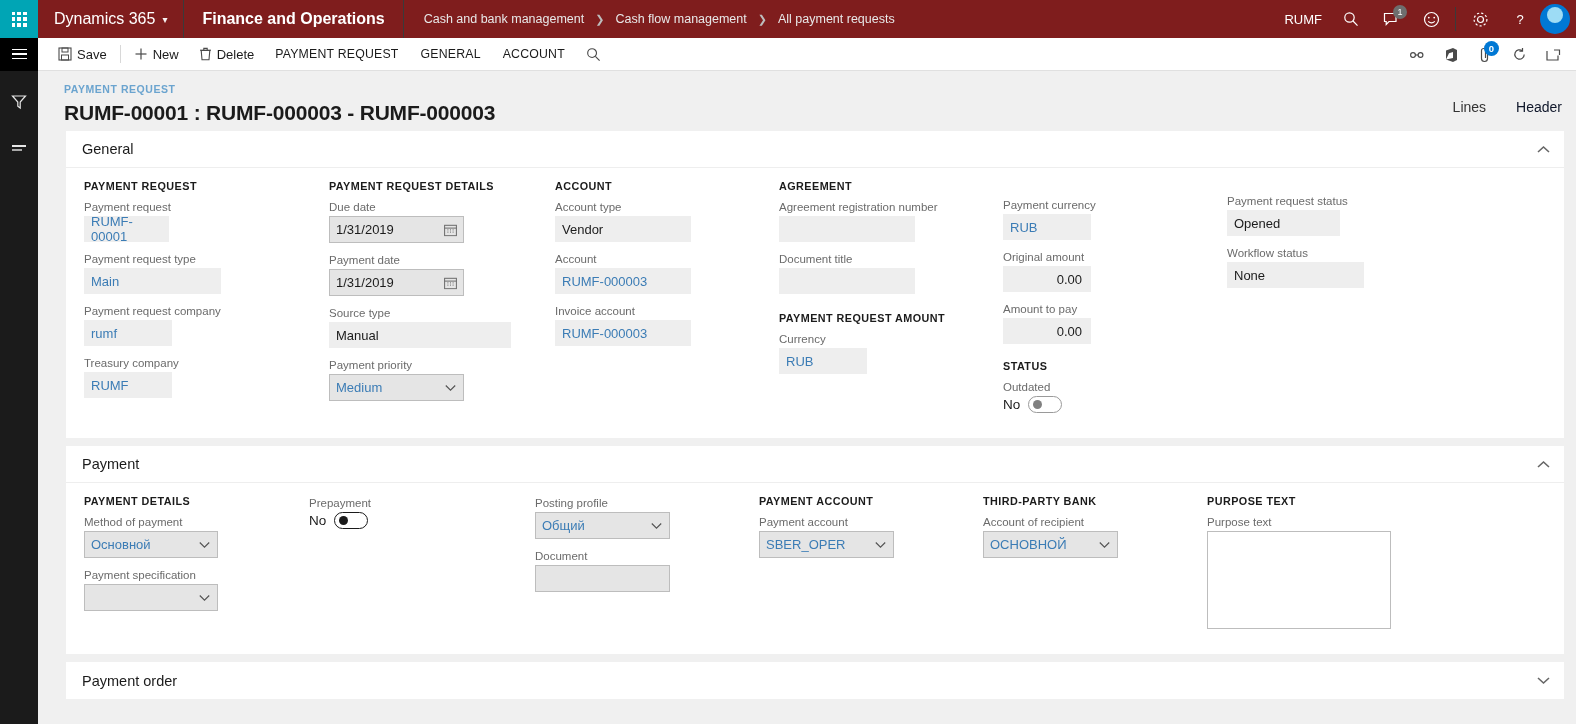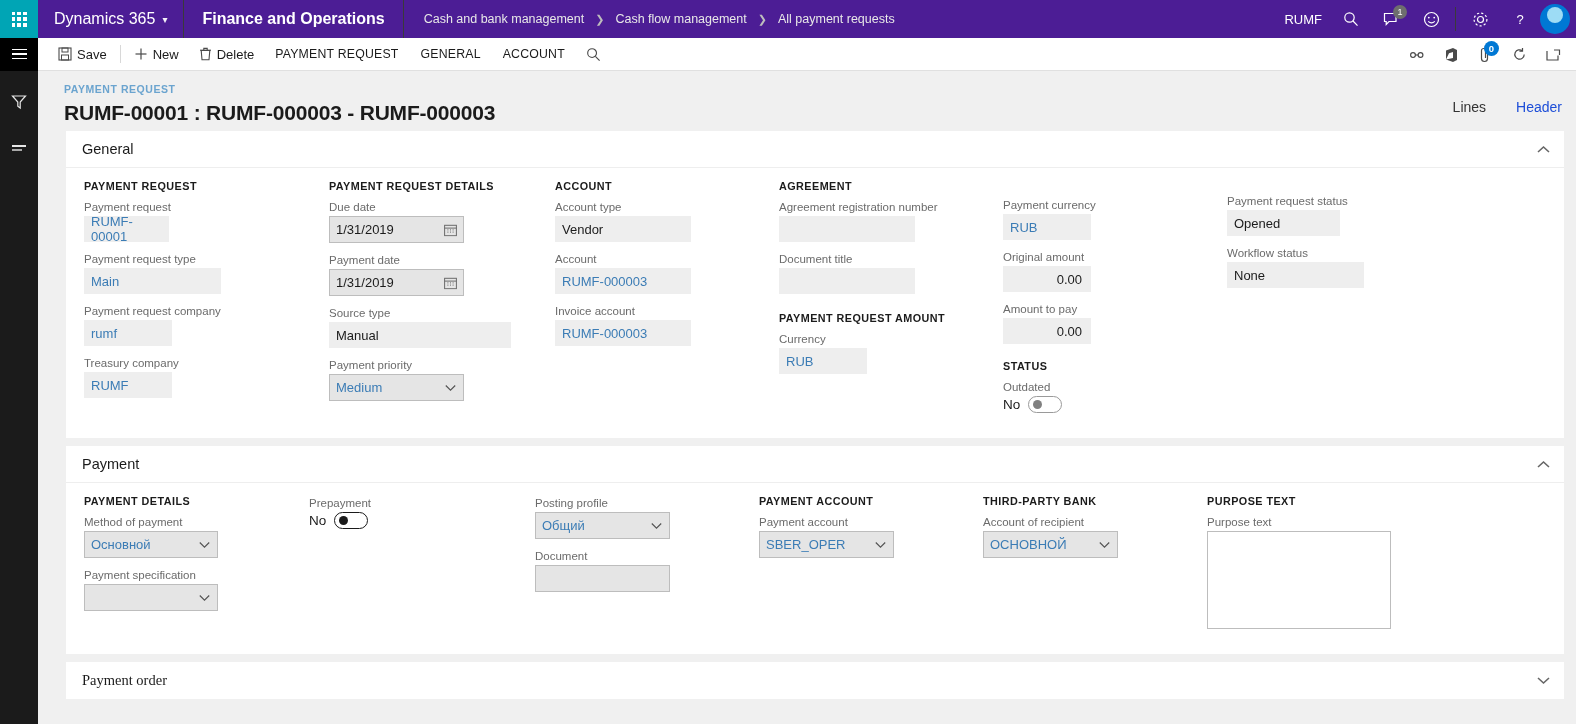--- a/index.html
+++ b/index.html
@@ -6,21 +6,21 @@
   html, body {
     width: 1576px; height: 724px;
     background: #f0f0f0;
     font-family: "Liberation Sans", sans-serif;
     overflow: hidden;
   }
   body { position: relative; }
 
   
   .topbar {
-    height: 38px; background: #4c1d95; color: #fff;
+    height: 38px; background: #7f1d1d; color: #fff;
     display: flex; align-items: center; position: relative;
   }
   .waffle {
     width: 38px; height: 38px; background: #00a5b5;
     display: flex; align-items: center; justify-content: center;
   }
   .waffle-grid {
     width: 15px; height: 15px;
     display: grid; grid-template-columns: repeat(3,1fr); grid-template-rows: repeat(3,1fr);
     gap: 2px;
@@ -111,29 +111,29 @@
     position: absolute; left: 38px; right: 0; top: 71px; bottom: 0;
     background: #f0f0f0; overflow: hidden;
   }
   .pagehead { padding: 12px 0 6px 26px; position: relative; }
   .ph-label { font-size: 10.5px; color: #6ba4cf; letter-spacing: .55px; font-weight: 600; }
   .ph-title { font-size: 21px; font-weight: bold; color: #1b1b1b; margin-top: 6px; letter-spacing: -.2px; }
   .ph-right {
     position: absolute; right: 14px; top: 28px; display: flex; align-items: center; gap: 30px; font-size: 14px;
   }
   .ph-lines { color: #333; }
-  .ph-header { color: #1d4ed8; }
+  .ph-header { color: #0f172a; }
 
   
   .card { background: #fff; margin: 0 12px 8px 28px; }
   .card-head {
     height: 37px; display: flex; align-items: center; padding: 0 16px;
     font-size: 14.5px; color: #1b1b1b; position: relative; border-bottom: 1px solid #eee;
   }
-  .card-head.noborder { border-bottom: none; font-family: Liberation Serif, serif; }
+  .card-head.noborder { border-bottom: none; }
   .chev-btn {
     position: absolute; right: 14px; top: 0; height: 37px;
     display: flex; align-items: center; color: #666;
   }
   .card-body { display: flex; padding: 12px 0 14px 0; }
 
   .col { padding: 0 0 0 18px; }
   .grouphead {
     font-size: 10.8px; font-weight: bold; color: #1b1b1b;
     letter-spacing: .45px; margin-bottom: 9px; text-transform: uppercase;

